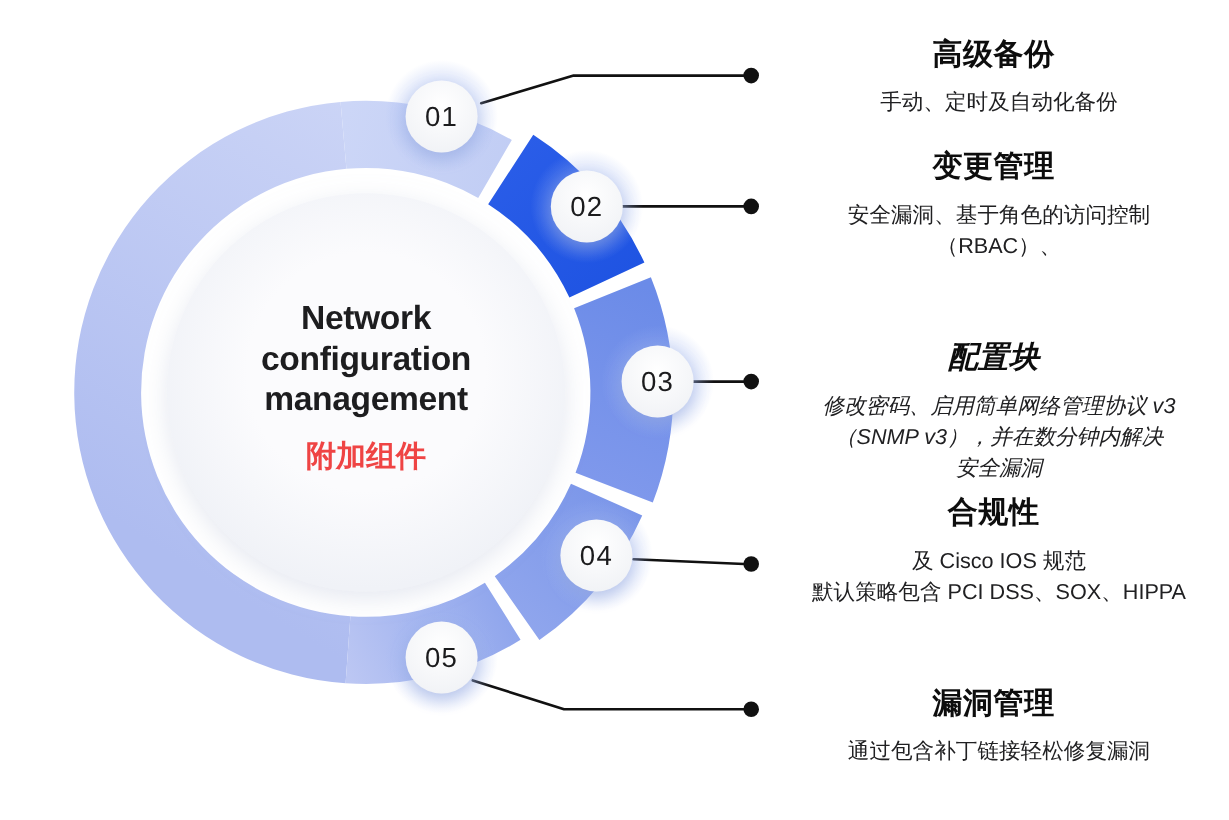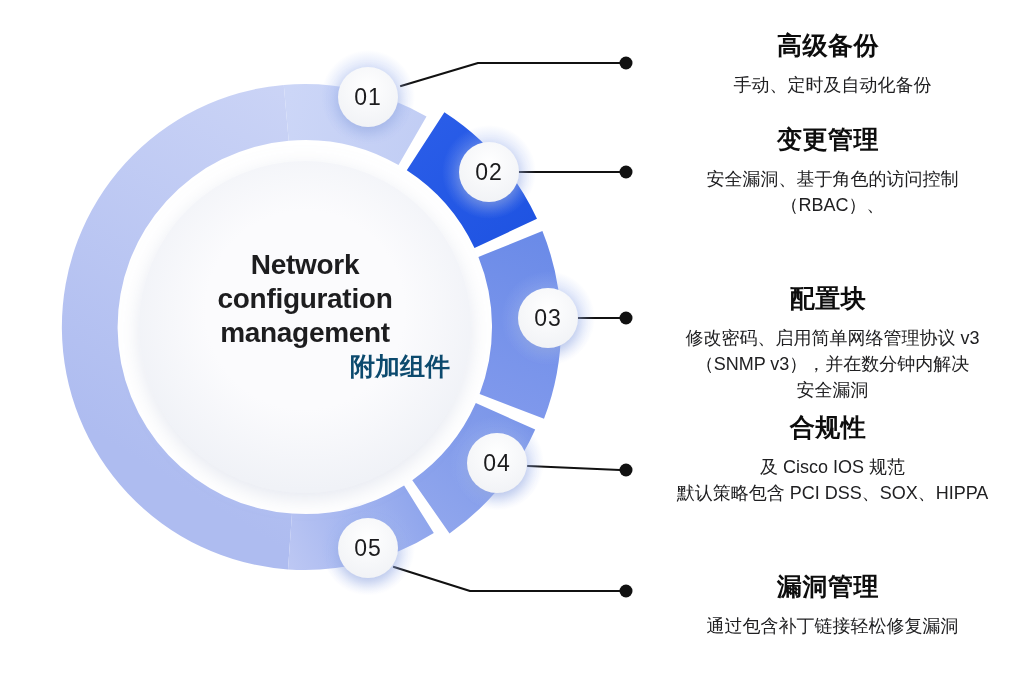--- a/index.html
+++ b/index.html
@@ -15,34 +15,35 @@
   .center-text{
     position:absolute;
     left:160px;top:248px;width:290px;
     text-align:center;
   }
   .center-title{
     font-size:28px;font-weight:700;line-height:34px;
     letter-spacing:-0.3px;color:#1d1d1f;
   }
   .center-subtitle{
-    font-size:25px;font-weight:700;color:#0c4a6e;text-align:right;
+    margin-top:13px;
+    font-size:25px;font-weight:700;color:#ef4444;
   }
   .legend-item{position:absolute;left:648px;width:360px;text-align:center;}
   .legend-title{
     font-size:25px;font-weight:700;color:#0d0d0d;
     line-height:30px;letter-spacing:0.5px;
   }
   .legend-desc{margin-top:12px;margin-left:9px;}
   .legend-desc div{
     font-size:18px;color:#202022;line-height:26px;
   }
   .item-1{top:30px;}
   .item-2{top:124px;}
-  .item-3{top:283px;}
+  .item-3{top:283px;font-style:italic;}
   .item-4{top:412px;}
   .item-5{top:571px;}
   .badge-num{
     font-size:23px;font-weight:500;fill:#1b1b1d;letter-spacing:1px;
   }
 </style>
 </head>
 <body>
 
 <div class="canvas">

